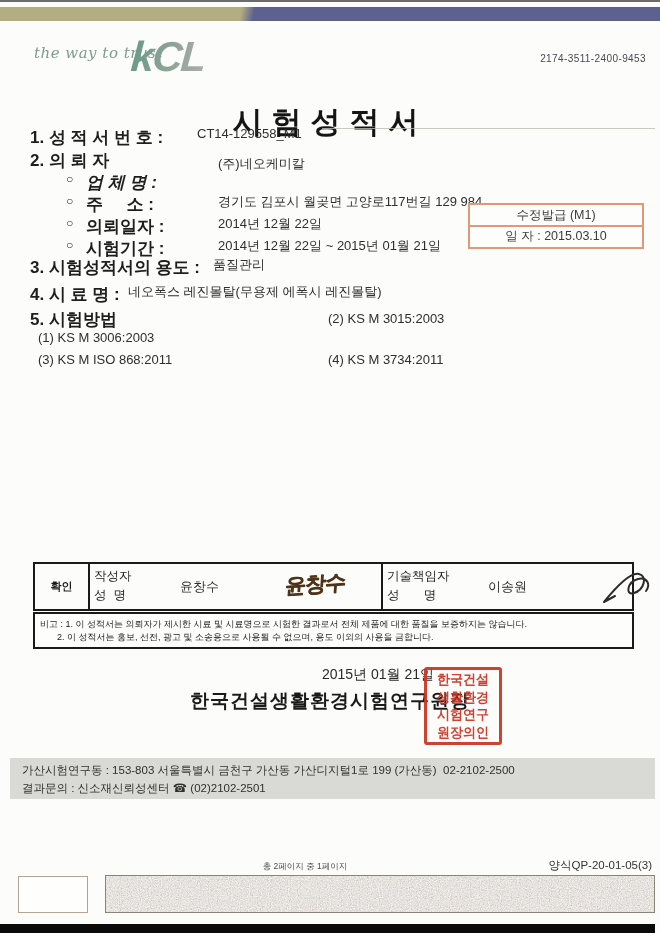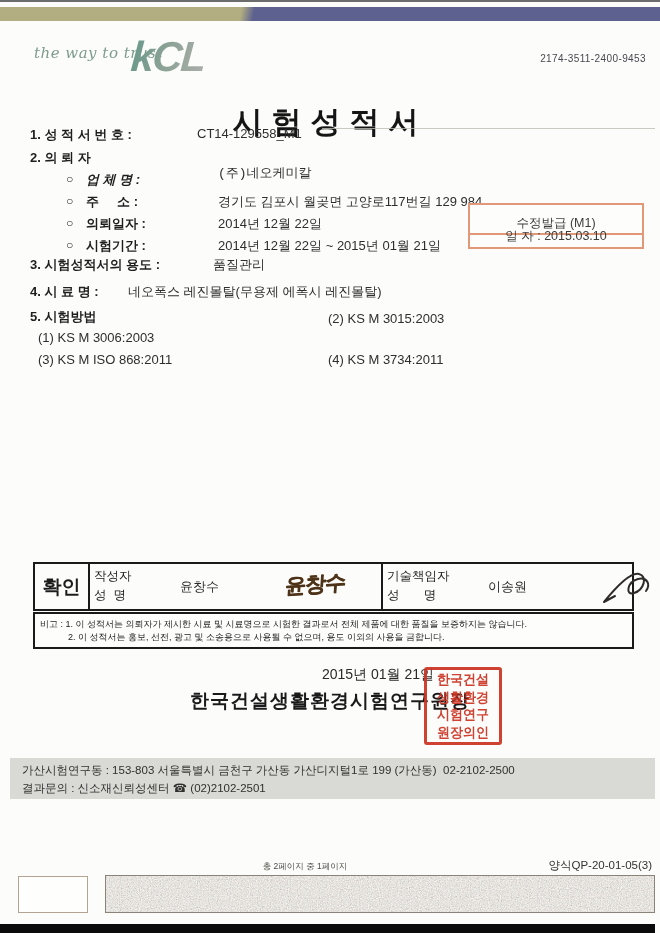--- a/index.html
+++ b/index.html
@@ -18,48 +18,48 @@
   .logo{left:131px;top:33px;font-size:42px;font-weight:bold;font-style:italic;
      letter-spacing:-2px;transform:skewX(-4deg);
      background:linear-gradient(100deg,#67988a 0%,#8aa195 45%,#abaeaa 100%);
      -webkit-background-clip:text;background-clip:text;color:transparent;}
   .logo::first-letter{text-transform:lowercase;}
   .doc-code{right:14px;top:53px;font-size:10px;color:#474750;letter-spacing:.4px;}
 
   .title{left:0;top:80px;width:660px;text-align:center;font-size:30px;font-weight:bold;
      letter-spacing:9px;color:#151515;margin-top:22px;}
 
-  .lbl{font-size:13px;font-weight:bold;color:#1e1e1e;white-space:pre;}
+  .lbl{font-size:17px;font-weight:bold;color:#1e1e1e;white-space:pre;}
   .val{font-size:13px;color:#2e2e2e;white-space:pre;}
   .bullet{font-size:12px;color:#1e1e1e;}
 
   .artifact-line{left:322px;top:128px;width:333px;height:1px;background:#bdbdb4;opacity:.8;}
 
   
   .rev-box{left:468px;top:203px;width:172px;height:42px;border:2px solid #e09878;background:#fdfdfb;}
   .rev-row1{position:absolute;left:0;top:0;width:100%;height:20px;line-height:20px;
-     text-align:center;font-size:12.5px;color:#3c3c3c;border-bottom:2px solid #e09878;white-space:pre;margin-top:8px;}
+     text-align:center;font-size:12.5px;color:#3c3c3c;border-bottom:2px solid #e09878;white-space:pre;}
   .rev-row2{position:absolute;left:0;top:22px;width:100%;height:36px;line-height:18px;
      text-align:center;font-size:12.5px;color:#3c3c3c;white-space:pre;}
 
   
   .sign-table{left:33px;top:562px;width:597px;height:45px;border:2px solid #1a1a1a;display:flex;}
   .cell-confirm{width:53px;border-right:2px solid #1a1a1a;display:flex;align-items:center;
-     justify-content:center;font-size:19px;font-weight:bold;}
+     justify-content:center;font-size:11px;font-weight:bold;}
   .cell-writer{width:265px;border-right:2px solid #1a1a1a;position:relative;padding-left:26px;}
   .cell-tech{flex:1;position:relative;}
   .role-block{position:absolute;left:4px;top:3px;font-size:12.5px;line-height:19px;white-space:pre;}
   .sig-name{position:absolute;font-size:13px;color:#2a2a2a;}
   .hand-sign{position:absolute;left:195px;top:6px;font-size:21px;font-weight:bold;color:#4d3318;
      transform:rotate(-4deg) skewX(-8deg);letter-spacing:-1px;text-shadow:.5px .5px 0 #4d3318;}
 
   
   .note-box{left:33px;top:612px;width:597px;height:33px;border:2px solid #1a1a1a;background:#fdfdfb;}
   .note-l1{position:absolute;left:5px;top:4px;font-size:9px;color:#222;white-space:pre;}
-  .note-l2{position:absolute;left:33px;top:17px;font-size:9px;color:#222;white-space:pre;}
+  .note-l2{position:absolute;left:22px;top:17px;font-size:9px;color:#222;white-space:pre;}
 
   .issue-date{left:0;top:666px;width:660px;text-align:center;font-size:14px;color:#2a2a2a;white-space:pre;margin-left:48px;}
   .issue-org{left:0;top:688px;width:660px;text-align:center;font-size:19px;font-weight:bold;
      letter-spacing:1px;color:#1a1a1a;}
 
   
   .seal{left:424px;top:667px;width:70px;height:70px;border:3px solid #cc3322;border-radius:3px;
      display:flex;flex-direction:column;justify-content:space-around;padding:1px;opacity:.92;}
   .seal-row{display:flex;justify-content:space-around;font-size:13px;font-weight:bold;
      color:#cc3322;line-height:15px;transform:scaleY(1.05);}
@@ -92,21 +92,21 @@
 
   <div class="abs artifact-line"></div>
 
   <div class="abs lbl" style="left:30px;top:126px;">1. 성 적 서 번 호 :</div>
   <div class="abs val" style="left:183px;top:126px;margin-left:14px;">CT14-129558_M1</div>
 
   <div class="abs lbl" style="left:30px;top:149px;">2. 의 뢰 자</div>
 
   <div class="abs bullet" style="left:66px;top:172px;">○</div>
   <div class="abs lbl" style="left:86px;top:171px;font-style:italic;">업 체 명 :</div>
-  <div class="abs val" style="left:218px;top:164px;font-family:Liberation Mono, monospace;">(주)네오케미칼</div>
+  <div class="abs val" style="left:218px;top:155px;">(주)네오케미칼</div>
 
   <div class="abs bullet" style="left:66px;top:194px;">○</div>
   <div class="abs lbl" style="left:86px;top:193px;">주     소 :</div>
   <div class="abs val" style="left:218px;top:193px;">경기도 김포시 월곶면 고양로117번길 129 984</div>
 
   <div class="abs bullet" style="left:66px;top:216px;">○</div>
   <div class="abs lbl" style="left:86px;top:215px;">의뢰일자 :</div>
   <div class="abs val" style="left:218px;top:215px;">2014년 12월 22일</div>
 
   <div class="abs bullet" style="left:66px;top:238px;">○</div>

